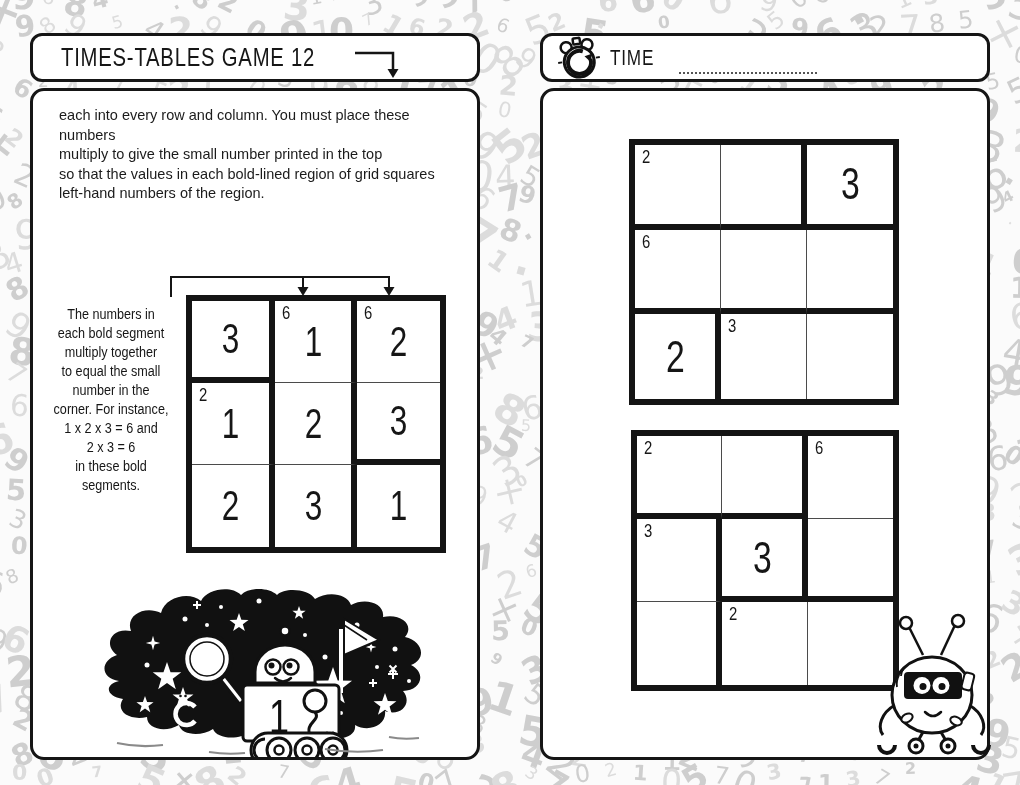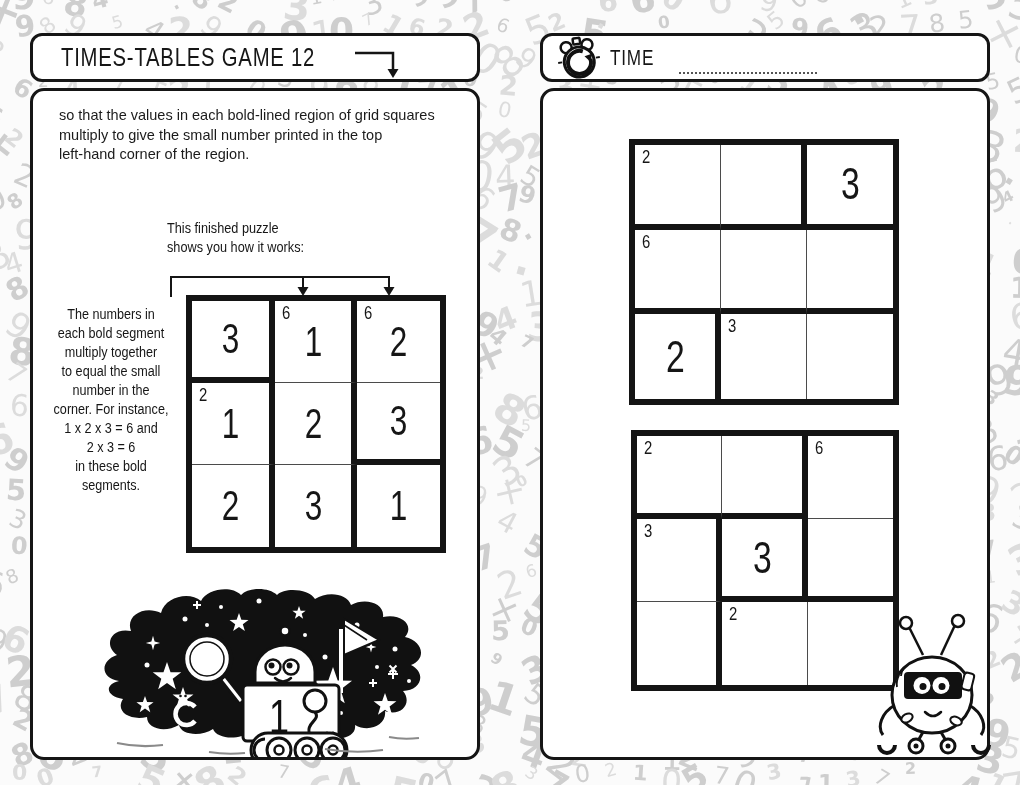--- a/index.html
+++ b/index.html
@@ -995,29 +995,26 @@
 <div id="left-title-box" class="hbox">
   <span class="hand">TIMES-TABLES GAME 12</span>
   <svg class="title-arrow" width="52" height="40" viewBox="0 0 52 40">
     <path d="M2,10 H40 V26" fill="none" stroke="#151515" stroke-width="2.5"></path>
     <polygon points="34.5,26 45.5,26 40,35" fill="#151515"></polygon>
   </svg>
 </div>
 
 <div id="left-page" class="page">
   <div id="instructions">
+    <div>each into every row and column. You must place these numbers</div>
+    <div>multiply to give the small number printed in the top</div>
     <div>so that the values in each bold-lined region of grid squares</div>
-    <div>multiply to give the small number printed in the top</div>
-    <div>left-hand corner of the region.</div>
+    <div>left-hand numbers of the region.</div>
   </div>
 
-  <div id="example-intro">
-    <div>This finished puzzle</div>
-    <div>shows you how it works:</div>
-  </div>
 
   <svg id="bracket-arrow" width="242" height="34" viewBox="0 0 242 34">
     <path d="M10,30 V10 H228 V21 M142,10 V21" fill="none" stroke="#151515" stroke-width="2"></path>
     <polygon points="136.5,20 147.5,20 142,29" fill="#151515"></polygon>
     <polygon points="222.5,20 233.5,20 228,29" fill="#151515"></polygon>
   </svg>
 
   <div id="side-note">
     <div>The numbers in</div>
     <div>each bold segment</div>

